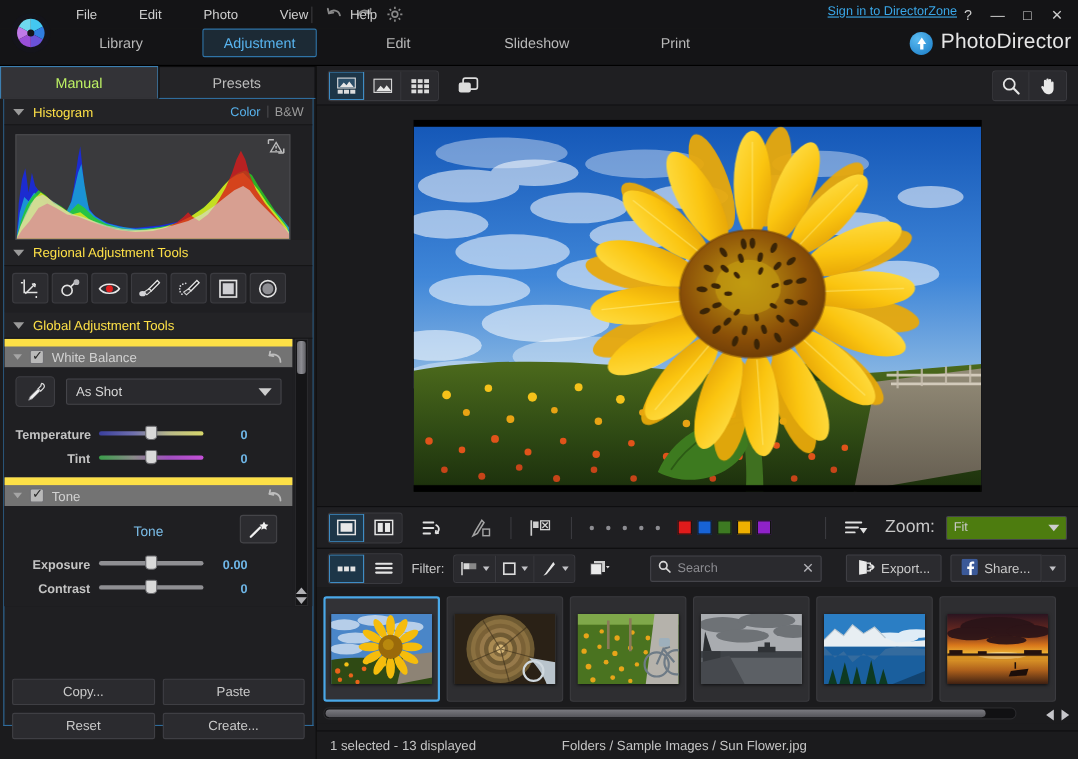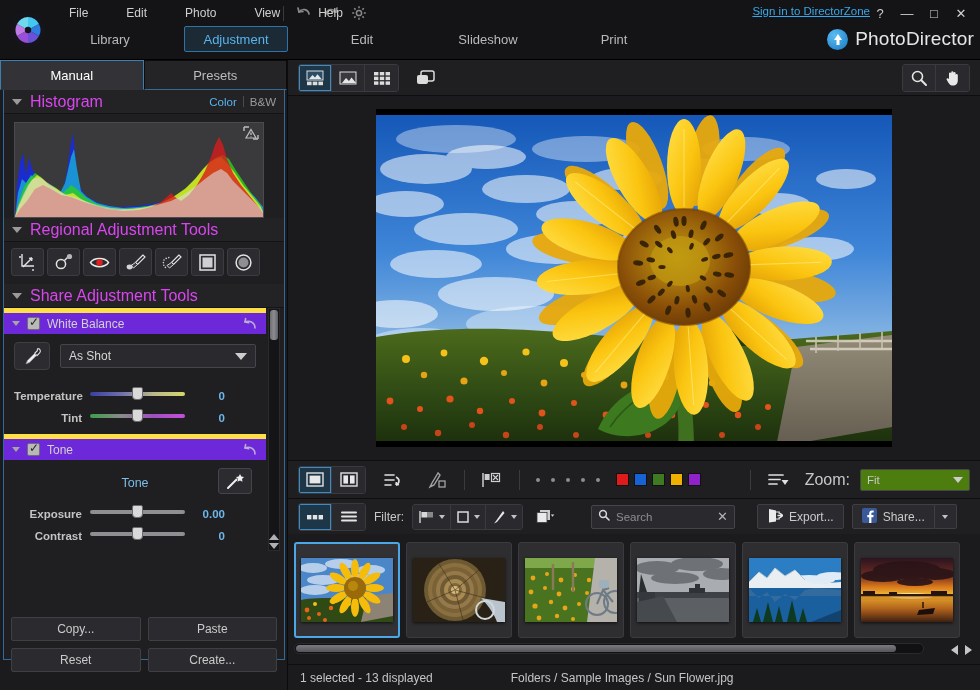--- a/index.html
+++ b/index.html
@@ -43,30 +43,30 @@
   #brandicon:before { content:""; position:absolute; left:50%; top:10px; transform:translateX(-50%);
      width:3px; height:6px; background:#fff; }
 
   
   #left { position:absolute; left:0; top:60px; width:288px; height:630px; background:#1b1b1d;
           border-right:1px solid #0b0b0c; }
   #lefttabs { display:flex; height:30px; background:#1b1b1d; }
   .ltab { flex:1; display:flex; align-items:center; justify-content:center; font-size:13px;
           color:#bdbdbd; background:#242427; border:1px solid #0c0c0d; border-bottom:1px solid #2f6c9c;
           cursor:default; }
-  .ltab.active { color:#ffffff; background:#333337; border-bottom:1px solid #333337;
+  .ltab.active { color:#bef264; background:#333337; border-bottom:1px solid #333337;
                  border-top:1px solid #3c7fb1; border-left:1px solid #3c7fb1; border-right:1px solid #3c7fb1;}
   #leftbody { position:absolute; left:3px; top:30px; width:282px; height:570px;
               background:#1f1f22; border:1px solid #2f6c9c; border-top:none; }
 
   .sect-head { height:24px; display:flex; align-items:center; padding:0 8px; background:#232326;
                border-bottom:1px solid #141416; }
   .tri { width:0;height:0;border-left:5px solid transparent;border-right:5px solid transparent;
          border-top:6px solid #9a9a9a; margin-right:8px; }
-  .sect-title { font-size:16px; color:#d946ef; }
+  .sect-title { font-size:12px; color:#fde047; }
   .cb-mode { margin-left:auto; display:flex; align-items:center; gap:6px; font-size:11.5px; }
   .cb-mode .on { color:#58b4ef; } .cb-mode .off { color:#9b9b9b; }
   .cb-mode .bar { width:1px;height:11px;background:#4a4a4e; }
 
   
   #histwrap { padding:8px 10px 0 10px; background:#1f1f22; }
   #hist { position:relative; width:250px; height:96px; background:#3a3a3d; border:1px solid #4b4b4f; }
   #hist svg { display:block; }
   #histwarn { position:absolute; right:4px; top:3px; width:16px; height:14px; opacity:.85; }
   #exif { display:flex; align-items:center; justify-content:center; gap:0px; height:24px;
@@ -75,22 +75,22 @@
   .exif-s { width:1px; height:11px; background:#46464a; }
 
   
   #regrow { display:flex; gap:3px; padding:6px 7px 8px 7px; background:#1f1f22; }
   .rtool { width:33px; height:28px; background:#2c2c30; border:1px solid #3c3c41; border-radius:3px;
            display:flex; align-items:center; justify-content:center; cursor:default; }
 
   
   #globalwrap { position:relative; background:#1f1f22; }
   #globalscroll { position:relative; width:262px; height:243px; overflow:hidden; background:#1f1f22; }
-  .adj-head { height:26px; display:flex; align-items:center; padding:0 8px; background:#6d28d9;
-              border-top:5px solid #fde047; }
+  .adj-head { height:26px; display:flex; align-items:center; padding:0 8px; background:#737373;
+              border-top:7px solid #fde047; }
   .chev { width:0;height:0;border-left:4px solid transparent;border-right:4px solid transparent;
           border-top:5px solid #a5a5a5; margin-right:7px; }
   .ckbox { width:13px;height:13px;background:#b9b9b9;border:1px solid #6f6f73;border-radius:2px;
            margin-right:7px; position:relative; }
   .ckbox:after { content:"✓"; position:absolute; left:1px; top:-3px; font-size:12px; color:#2a2a2a; }
   .adj-title { font-size:12px; color:#d2d2d2; }
   .reset-ic { margin-left:auto; width:16px; height:14px; opacity:.78; }
 
   .adj-body { padding:8px 10px 10px 10px; background:#1f1f22; }
   .wb-row { display:flex; align-items:center; gap:10px; margin-bottom:10px; }
@@ -169,21 +169,21 @@
 
   
   #tb3 { height:36px; background:#1f1f22; border-top:1px solid #0e0e10;
          display:flex; align-items:center; padding:0 10px; gap:8px; }
   #filterlabel { font-size:12px; color:#c8c8c8; }
   .fbtn { height:24px; padding:0 5px; background:#2a2a2e; border-right:1px solid #3a3a3f;
           display:flex; align-items:center; gap:3px; }
   .fbtn:last-child { border-right:none; }
   .caret { width:0;height:0;border-left:3.5px solid transparent;border-right:3.5px solid transparent;
            border-top:4.5px solid #c2c2c6; }
-  #searchbox { width:144px; height:24px; background:#2a2a2e; border:1px solid #44444a; border-radius:2px;
+  #searchbox { width:156px; height:24px; background:#2a2a2e; border:1px solid #44444a; border-radius:2px;
                display:flex; align-items:center; padding:0 6px; gap:6px; }
   #searchtext { font-size:11.5px; color:#8d8d92; flex:1; }
   #searchclear { font-size:13px; color:#b3b3b8; }
   .actbtn { height:25px; padding:0 9px; background:#2b2b2f; border:1px solid #3f3f44; border-radius:2px;
             display:flex; align-items:center; gap:6px; font-size:12px; color:#cacaca; cursor:default; }
   #sharegrp { display:flex; }
   #sharedd { width:22px; height:25px; background:#2b2b2f; border:1px solid #3f3f44; border-left:none;
              border-radius:0 2px 2px 0; display:flex; align-items:center; justify-content:center; }
 
   
@@ -387,21 +387,21 @@
         <div class="rtool">
           <svg width="19" height="19" viewBox="0 0 19 19">
               <circle cx="9.5" cy="9.5" r="7.4" fill="none" stroke="#e2e2e2" stroke-width="1.5"></circle>
               <circle cx="9.5" cy="9.5" r="5" fill="#8e8e93"></circle>
             </svg>
         </div>
       </div>
 
       <div class="sect-head">
         <div class="tri"></div>
-        <div class="sect-title">Share Adjustment Tools</div>
+        <div class="sect-title">Global Adjustment Tools</div>
       </div>
 
       <div id="globalwrap">
         <div id="globalscroll">
 
           <div class="adj-head">
             <div class="chev"></div>
             <div class="ckbox"></div>
             <div class="adj-title">White Balance</div>
             <div class="reset-ic">

